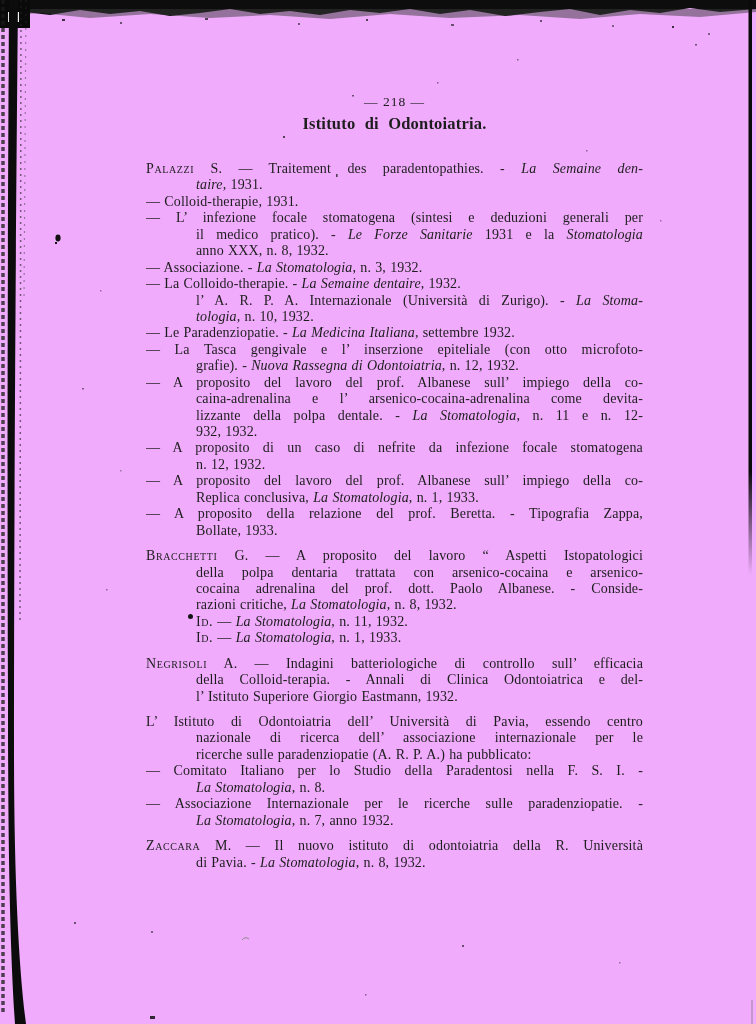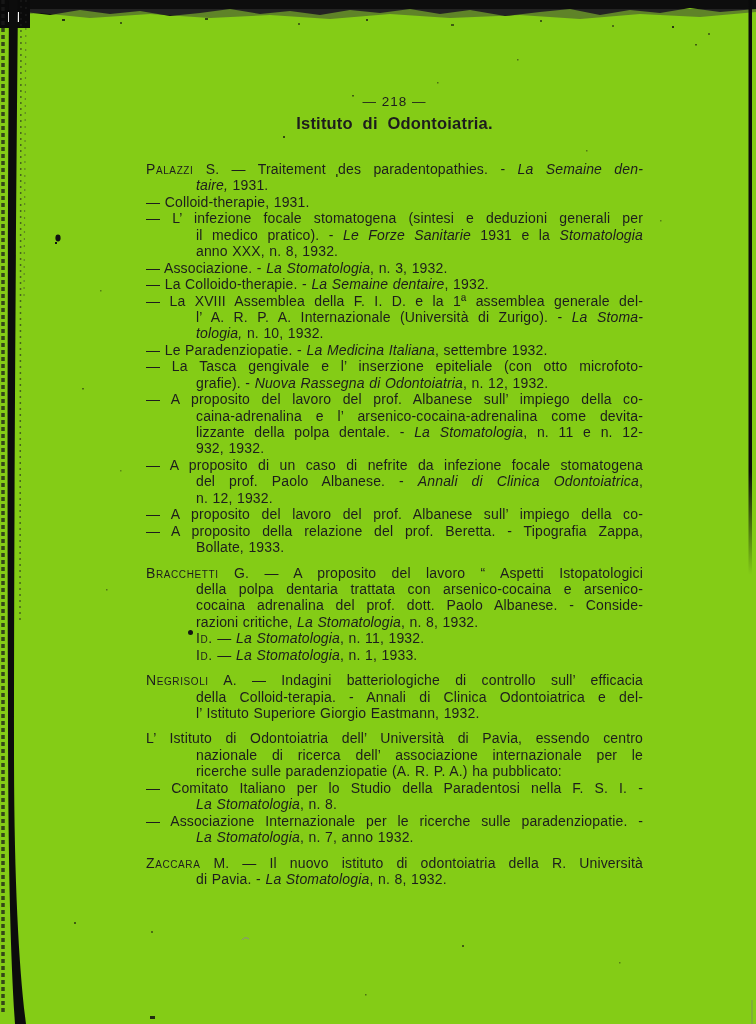--- a/index.html
+++ b/index.html
@@ -1,21 +1,21 @@
 <!DOCTYPE html>
 <html><head>
 <meta charset="utf-8">
 <style>
   html,body{margin:0;padding:0;}
   .page{
     position:relative;
     width:756px;height:1024px;
-    background:#84cc16;
+    background:#f0abfc;
     overflow:hidden;
-    font-family:Liberation Sans, sans-serif;
+    font-family:Liberation Serif, serif;
     color:#1d1d1d;
   }
   .artifacts{position:absolute;left:0;top:0;z-index:3;}
   .content{position:absolute;left:146px;top:0;width:497px;z-index:2;}
   .pagenum{
     position:absolute;top:94px;left:0;width:100%;
     text-align:center;font-size:13.5px;letter-spacing:1px;
   }
   .title{
     position:absolute;top:114px;left:0;width:100%;
@@ -64,44 +64,43 @@
             <div class="line j"><span class="n">il medico pratico). - </span><span class="i">Le Forze Sanitarie</span><span class="n"> 1931 e la </span><span class="i">Stomatologia</span></div>
             <div class="line"><span class="n">anno XXX, n. 8, 1932.</span></div>
           </div>
           <div class="entry">
             <div class="line first"><span class="n">— Associazione. - </span><span class="i">La Stomatologia</span><span class="n">, n. 3, 1932.</span></div>
           </div>
           <div class="entry">
             <div class="line first"><span class="n">— La Colloido-therapie. - </span><span class="i">La Semaine dentaire</span><span class="n">, 1932.</span></div>
           </div>
           <div class="entry">
-            <div class="line j first"><span class="n">— La XVIII Assemblea della F. I. D. e la 1ª assemblea generale del-</span></div>
             <div class="line j"><span class="n">l’ A. R. P. A. Internazionale (Università di Zurigo). - </span><span class="i">La Stoma-</span></div>
             <div class="line"><span class="i">tologia,</span><span class="n"> n. 10, 1932.</span></div>
           </div>
           <div class="entry">
             <div class="line first"><span class="n">— Le Paradenziopatie. - </span><span class="i">La Medicina Italiana</span><span class="n">, settembre 1932.</span></div>
           </div>
           <div class="entry">
             <div class="line j first"><span class="n">— La Tasca gengivale e l’ inserzione epiteliale (con otto microfoto-</span></div>
             <div class="line"><span class="n">grafie). - </span><span class="i">Nuova Rassegna di Odontoiatria</span><span class="n">, n. 12, 1932.</span></div>
           </div>
           <div class="entry">
             <div class="line j first"><span class="n">— A proposito del lavoro del prof. Albanese sull’ impiego della co-</span></div>
             <div class="line j"><span class="n">caina-adrenalina e l’ arsenico-cocaina-adrenalina come devita-</span></div>
             <div class="line j"><span class="n">lizzante della polpa dentale. - </span><span class="i">La Stomatologia</span><span class="n">, n. 11 e n. 12-</span></div>
             <div class="line"><span class="n">932, 1932.</span></div>
           </div>
           <div class="entry">
             <div class="line j first"><span class="n">— A proposito di un caso di nefrite da infezione focale stomatogena</span></div>
-            <div class="line j"><span class="n">del prof. Paolo Albanese. - </span><span class="i">Annali di Clinica Odontoiatrica</span><span class="n">,</span></div>
             <div class="line"><span class="n">n. 12, 1932.</span></div>
           </div>
           <div class="entry">
             <div class="line j first"><span class="n">— A proposito del lavoro del prof. Albanese sull’ impiego della co-</span></div>
+            <div class="line"><span class="n">Replica conclusiva, </span><span class="i">La Stomatologia</span><span class="n">, n. 1, 1933.</span></div>
           </div>
           <div class="entry">
             <div class="line j first"><span class="n">— A proposito della relazione del prof. Beretta. - Tipografia Zappa,</span></div>
             <div class="line"><span class="n">Bollate, 1933.</span></div>
           </div>
         </div>
         <div class="group">
           <div class="entry">
             <div class="line j first"><span class="sc">Bracchetti</span><span class="n"> G. — A proposito del lavoro “ Aspetti Istopatologici</span></div>
             <div class="line j"><span class="n">della polpa dentaria trattata con arsenico-cocaina e arsenico-</span></div>

